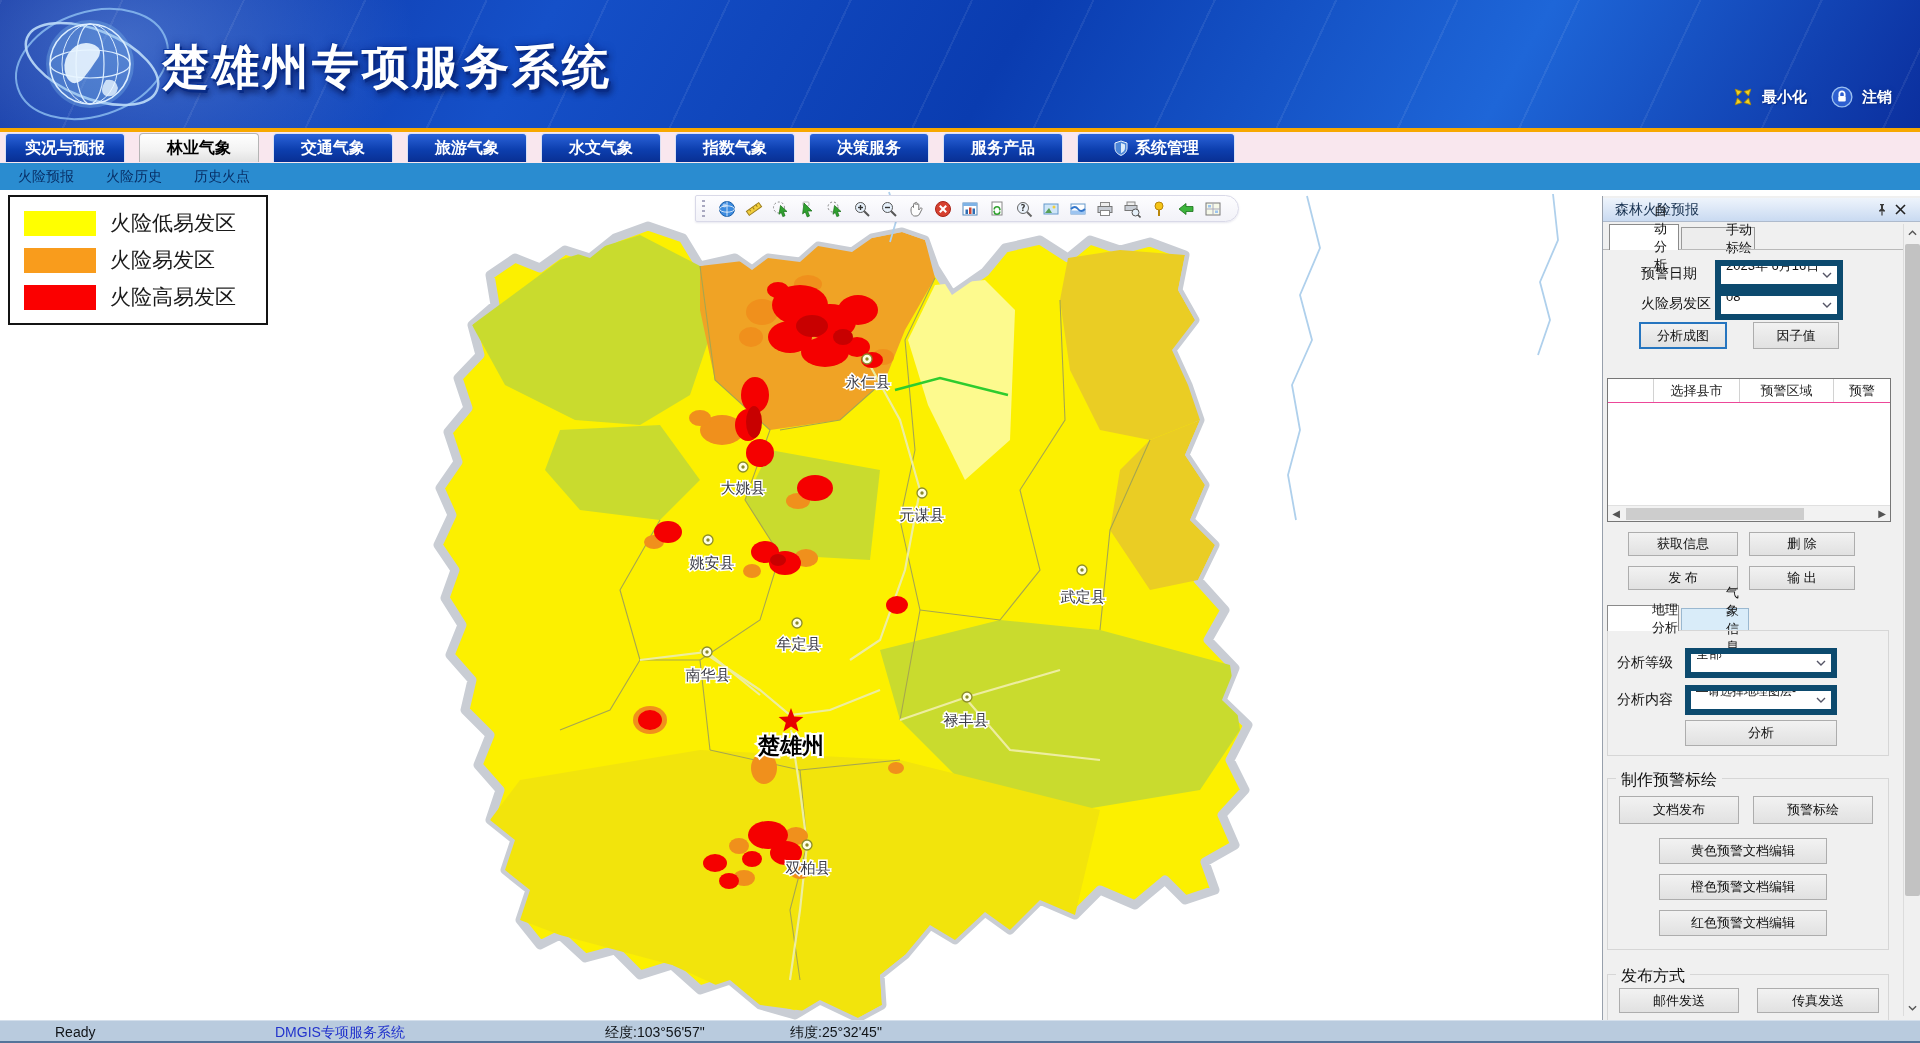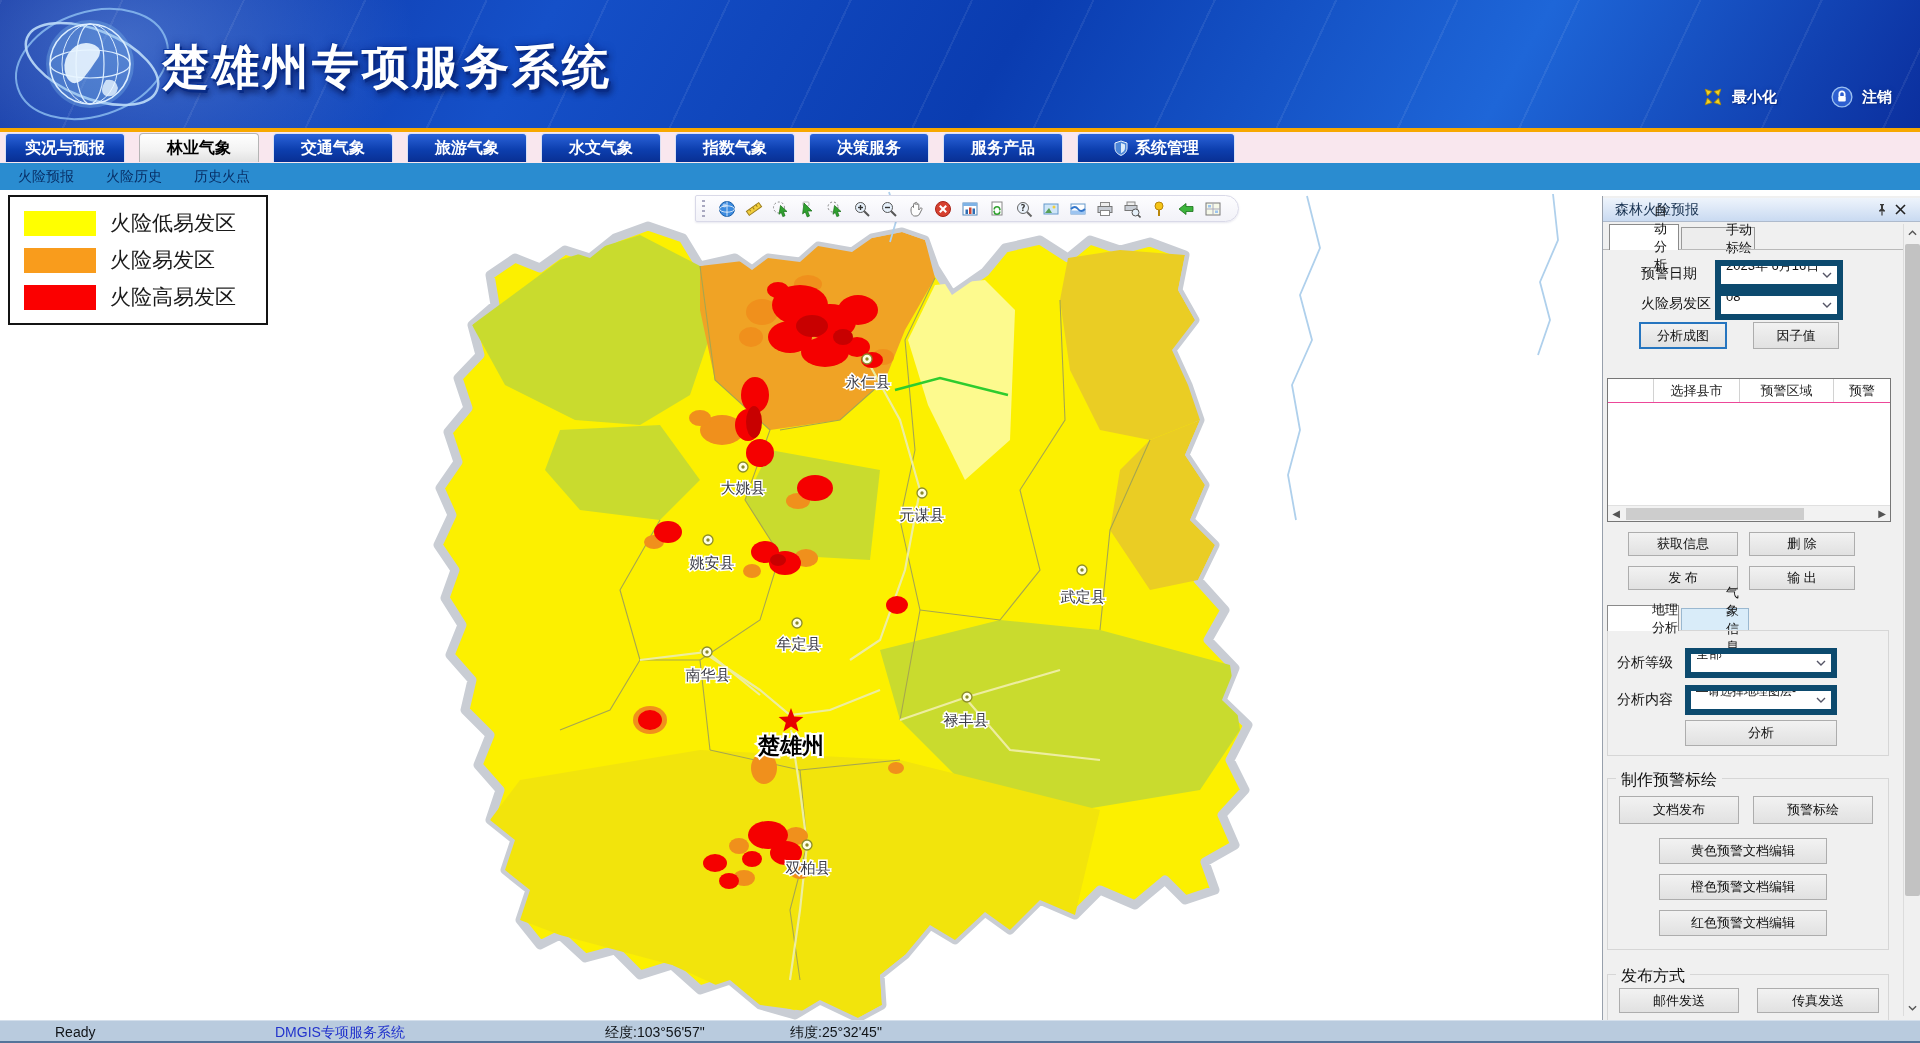--- a/index.html
+++ b/index.html
@@ -10,21 +10,21 @@
 
   
   .banner{position:absolute;left:0;top:0;width:100%;height:128px;overflow:hidden;
     background:linear-gradient(120deg,var(--banner-deep) 0%,var(--banner-mid) 28%,#0a3cb0 52%,#1e66d8 78%,var(--banner-deep) 100%);}
   .banner::after{content:"";position:absolute;inset:0;
     background:repeating-linear-gradient(115deg,rgba(255,255,255,.07) 0 2px,transparent 2px 110px),
                radial-gradient(ellipse 420px 260px at 120px 40px,rgba(160,200,255,.35),transparent 70%);}
   .logo{position:absolute;left:10px;top:2px;width:170px;height:124px;z-index:2;}
   .banner-title{position:absolute;left:162px;top:36px;z-index:2;font-size:47px;font-weight:bold;letter-spacing:3px;
     color:#ffffff;text-shadow:2px 3px 0 #082b86,-1px -1px 0 #0a3aa6,0 0 9px rgba(10,40,140,.9),3px 5px 6px rgba(0,0,30,.55);}
-  .banner-actions{position:absolute;right:28px;top:86px;z-index:3;display:flex;gap:54px;align-items:center;}
+  .banner-actions{position:absolute;right:28px;top:86px;z-index:3;display:flex;gap:24px;align-items:center;}
   .banner-act{display:flex;align-items:center;gap:9px;cursor:pointer;}
   .banner-act span{font-size:15px;font-weight:bold;color:#fff;text-shadow:1px 1px 0 #0a2f8e,0 0 4px #0a2f8e;}
   .orange-line{position:absolute;left:0;top:128px;width:100%;height:4px;background:var(--orange-line);z-index:4;}
 
   
   .main-tabs{position:absolute;left:0;top:132px;width:100%;height:31px;background:var(--pink);}
   .main-tab{position:absolute;top:1px;height:29px;border-radius:4px 4px 0 0;
     background:linear-gradient(#2b63d9,var(--tab-blue) 55%,#082f93);
     border:1px solid #d8e0f5;border-bottom:none;color:#fff;font-size:16px;font-weight:bold;
     display:flex;align-items:center;justify-content:center;gap:6px;cursor:pointer;}

